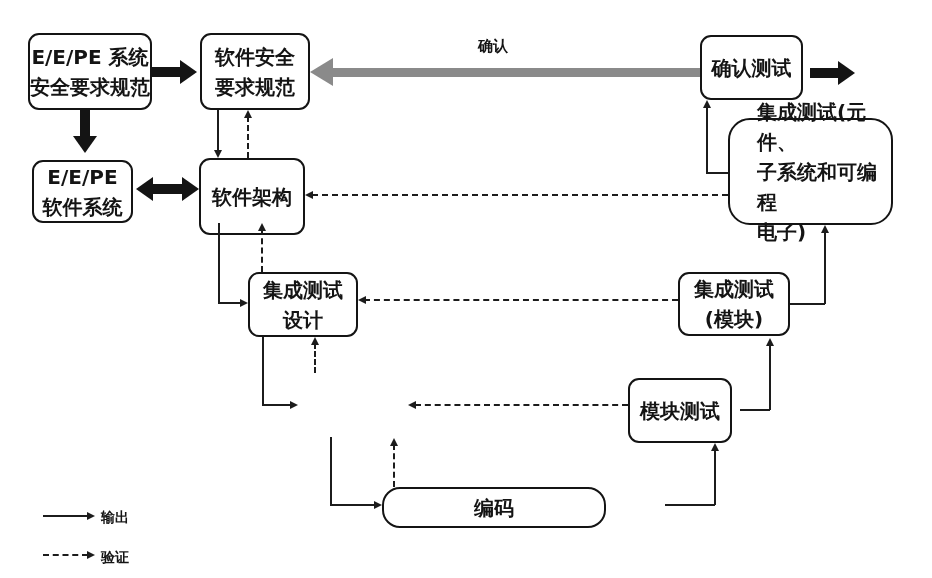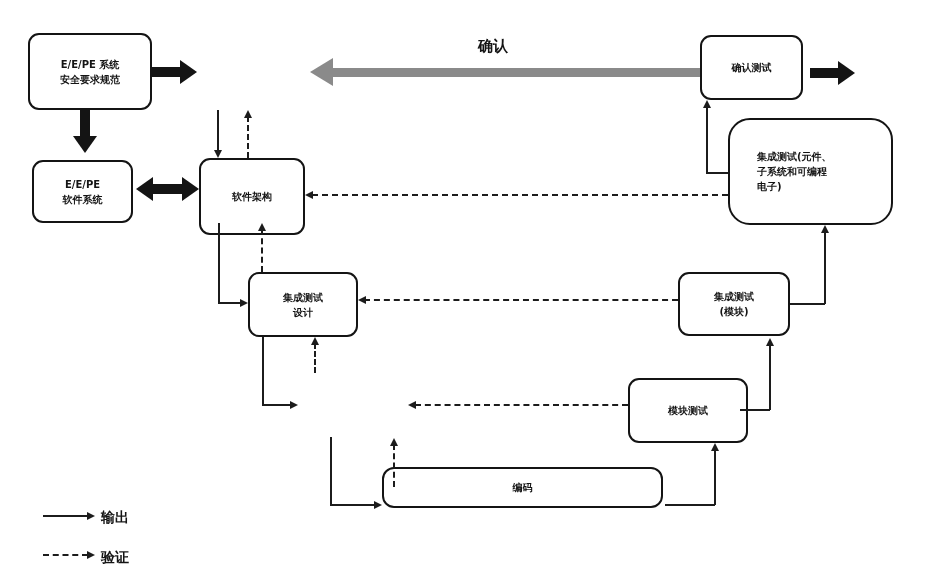--- a/index.html
+++ b/index.html
@@ -3,21 +3,21 @@
 <meta charset="utf-8">
 <style>
   html,body{margin:0;padding:0;background:#ffffff;}
   .canvas{
     position:relative;width:932px;height:578px;background:#ffffff;
     font-family:"DejaVu Sans",sans-serif;color:#141414;overflow:hidden;
   }
   .node{
     position:absolute;background:#ffffff;border:2px solid #141414;border-radius:11px;
     display:flex;align-items:center;justify-content:center;text-align:center;
-    font-weight:bold;font-size:10px;line-height:1.5;white-space:pre-line;box-sizing:border-box;
+    font-weight:bold;font-size:20px;line-height:1.5;white-space:pre-line;box-sizing:border-box;
   }
   .txt{
     position:absolute;font-weight:bold;font-size:14px;line-height:1.45;white-space:pre-line;
   }
   .seg{position:absolute;background:#1c1c1c;}
   .dashh{position:absolute;height:0;border-top:2px dashed #1c1c1c;}
   .dashv{position:absolute;width:0;border-left:2px dashed #1c1c1c;}
   .ah{position:absolute;width:0;height:0;}
   .ah-r{border-left:8px solid #1c1c1c;border-top:4px solid transparent;border-bottom:4px solid transparent;}
   .ah-l{border-right:8px solid #1c1c1c;border-top:4px solid transparent;border-bottom:4px solid transparent;}
@@ -31,33 +31,35 @@
   .gh-l{position:absolute;width:0;height:0;border-right:23px solid #8a8a8a;border-top:14px solid transparent;border-bottom:14px solid transparent;}
 </style>
 </head>
 <body>
 
 <div class="canvas">
 
   <div class="node" style="left:28px;top:33px;width:124px;height:77px;">E/E/PE 系统
 安全要求规范</div>
 
+  <div class="node" style="left:200px;top:33px;width:110px;height:77px;">软件安全
+要求规范</div>
 
   <div class="node" style="left:32px;top:160px;width:101px;height:63px;">E/E/PE
 软件系统</div>
 
   <div class="node" style="left:199px;top:158px;width:106px;height:77px;">软件架构</div>
 
   <div class="node" style="left:248px;top:272px;width:110px;height:65px;">集成测试
 设计</div>
 
 
-  <div class="node" style="left:382px;top:467px;width:281px;height:41px;border-radius:12px;">编码</div>
+  <div class="node" style="left:382px;top:487px;width:224px;height:41px;border-radius:18px;">编码</div>
 
-  <div class="node" style="left:628px;top:378px;width:120px;height:65px;">模块测试</div>
+  <div class="node" style="left:628px;top:378px;width:104px;height:65px;">模块测试</div>
 
   <div class="node" style="left:678px;top:272px;width:112px;height:64px;">集成测试
 (模块)</div>
 
   <div class="node" style="left:728px;top:118px;width:165px;height:107px;border-radius:22px;justify-content:flex-start;text-align:left;padding-left:27px;">集成测试(元件、
 子系统和可编程
 电子)</div>
 
   <div class="node" style="left:700px;top:35px;width:103px;height:65px;">确认测试</div>
 

